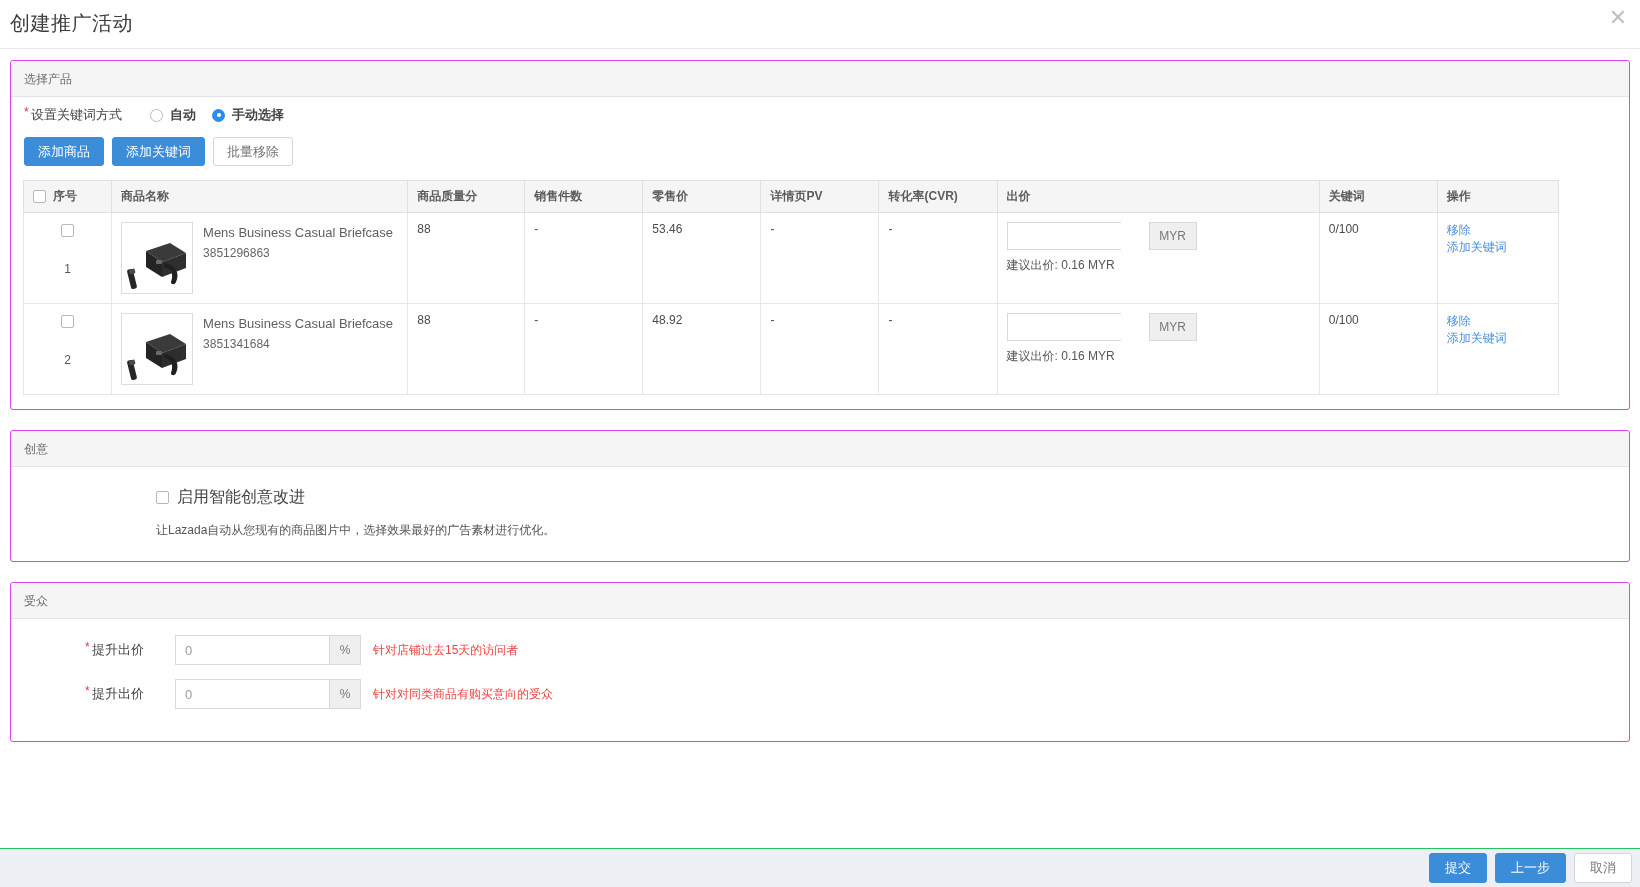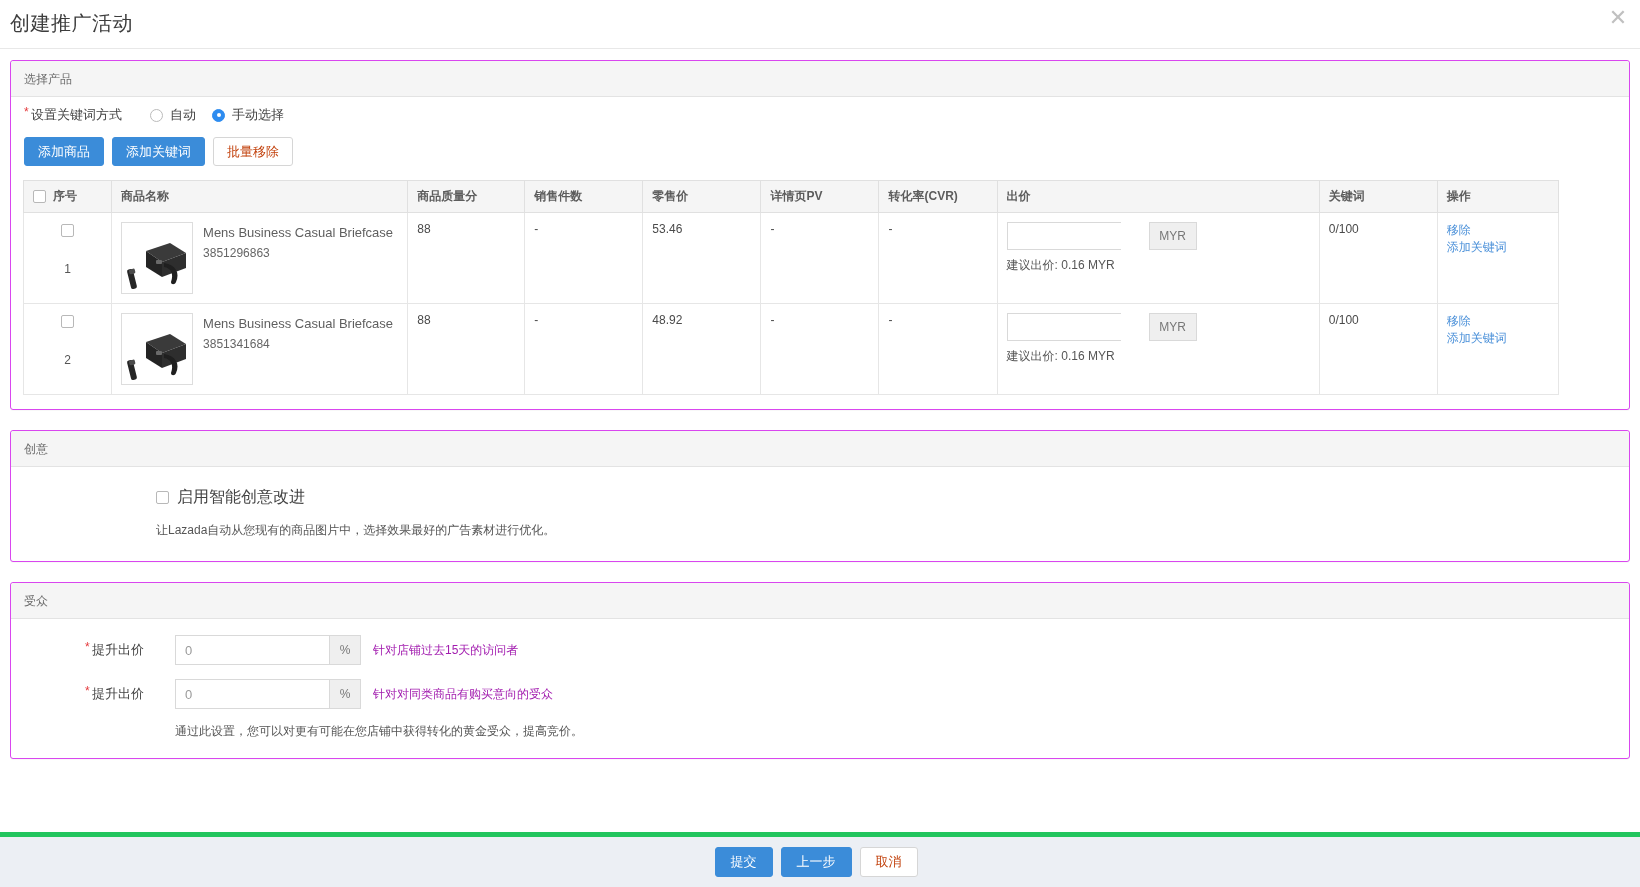--- a/index.html
+++ b/index.html
@@ -89,21 +89,21 @@
     padding-left: 7px;
     white-space: nowrap;
   }
   .req-label .star {
     position: absolute;
     left: 0; top: -1px;
     color: #e4393c;
     font-size: 12px;
   }
   .radio-group { display: flex; align-items: center; margin-left: 28px; }
-  .radio-opt { display: flex; align-items: center; margin-right: 16px; cursor: pointer; }
+  .radio-opt { display: flex; align-items: center; margin-right: 16px; cursor: pointer; font-weight: bold; }
   .radio-dot {
     width: 13px; height: 13px;
     border: 1px solid #bbb;
     border-radius: 50%;
     background: #fff;
     display: inline-block;
     position: relative;
   }
   .radio-opt.checked .radio-dot {
     border-color: #2d8cf0;
@@ -134,21 +134,21 @@
     white-space: nowrap;
   }
   .btn-primary {
     background: #3b8cd9;
     border-color: #3b8cd9;
     color: #fff;
   }
   .btn-default {
     background: #fff;
     border-color: #d6d6d6;
-    color: #c2410c;
+    color: #737373;
   }
 
   
   table.grid {
     width: 1536px;
     border-collapse: collapse;
     table-layout: fixed;
     font-size: 12px;
     margin-left: 12px;
     padding-left: 18px;
@@ -274,33 +274,33 @@
   }
   .pct-input::placeholder { color: #9b9b9b; }
   .pct-unit {
     width: 32px; height: 30px; line-height: 28px;
     border: 1px solid #d9d9d9;
     background: #efefef;
     color: #777;
     text-align: center;
     font-size: 12px;
   }
-  .aud-desc { margin-left: 12px; font-size: 12px; color: #a21caf; white-space: nowrap; }
+  .aud-desc { margin-left: 12px; font-size: 12px; color: #ef4444; white-space: nowrap; }
   .aud-note { padding-left: 152px; font-size: 12px; color: #555; margin-top: 4px; }
 
   
   .dlg-footer {
     position: absolute;
     left: 0; right: 0; bottom: 0;
-    height: 55px;
+    height: 39px;
     background: #eceff4;
-    border-top: 5px solid #22c55e;
+    border-top: 1px solid #22c55e;
     display: flex;
     align-items: center;
-    justify-content: center;
+    justify-content: flex-end;
   }
   .footer-btns { display: flex; }
   .footer-btns .btn { height: 30px; line-height: 28px; font-size: 13px; padding: 0 15px; }
 </style>
 </head>
 <body>
 
 <div class="app">
 
   <div class="dlg-header">
@@ -499,21 +499,20 @@
             <span class="star">*</span>
             <span>提升出价</span>
           </span>
           <span class="pct-wrap">
             <input class="pct-input" type="text" placeholder="0" style="">
             <span class="pct-unit">%</span>
           </span>
           <span class="aud-desc">针对对同类商品有购买意向的受众</span>
         </div>
 
-        <div class="aud-note">通过此设置，您可以对更有可能在您店铺中获得转化的黄金受众，提高竞价。</div>
       </div>
     </div>
 
   </div>
 
   <div class="dlg-footer">
     <div class="footer-btns">
       <button class="btn btn-primary">提交</button>
       <button class="btn btn-primary">上一步</button>
       <button class="btn btn-default">取消</button>

